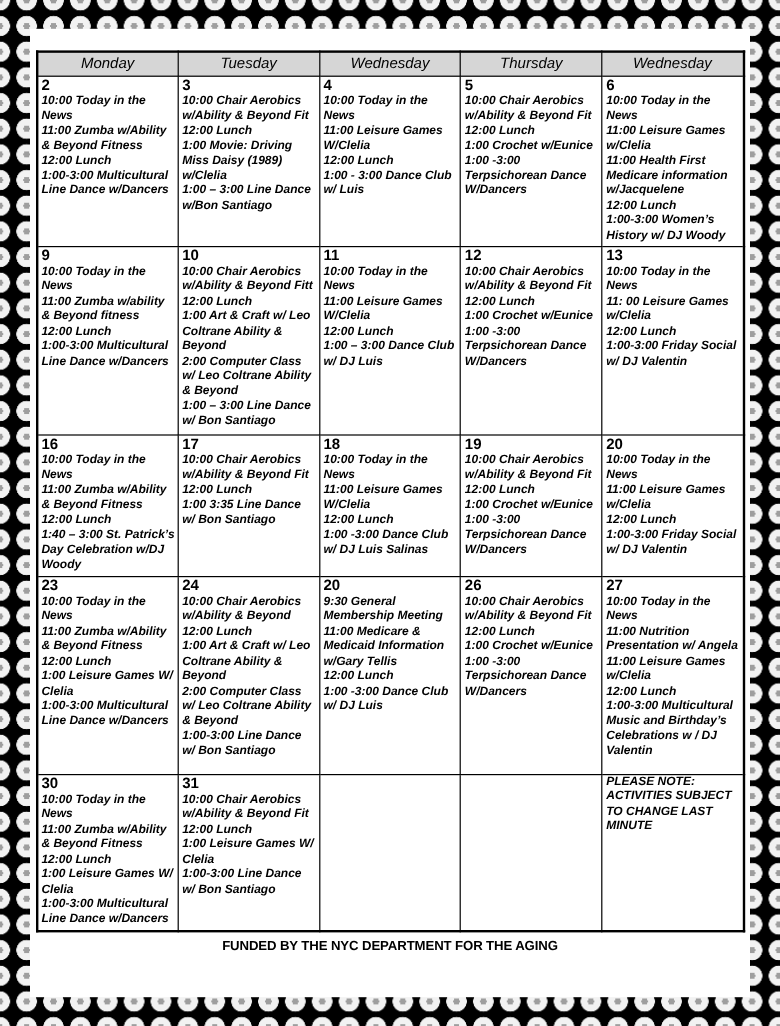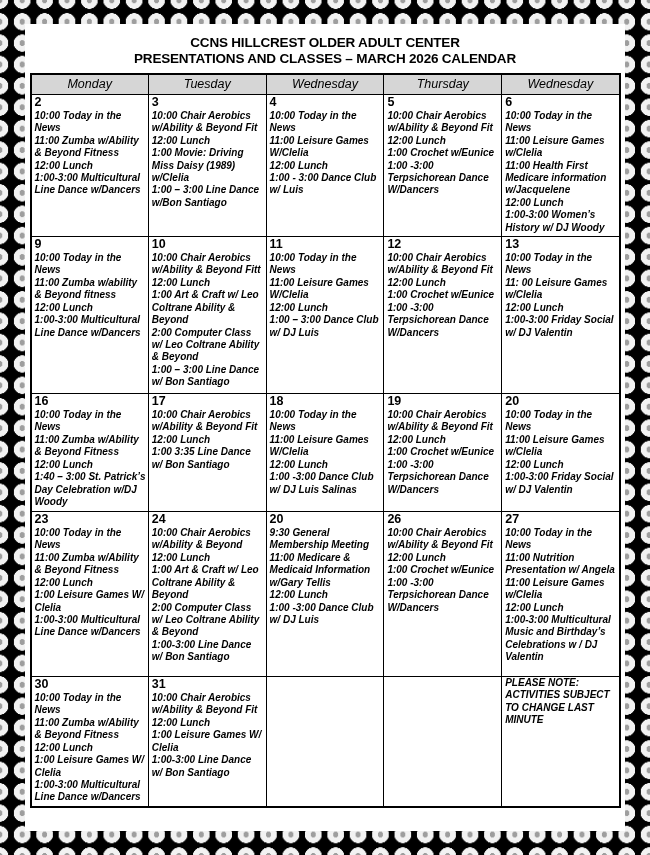--- a/index.html
+++ b/index.html
@@ -72,24 +72,20 @@
     margin-top: 6px;
     letter-spacing: -0.1px;
   }
 </style>
 </head>
 <body>
 
 <div class="page">
   <div class="content">
 
-    <div class="title">
-      <div>CCNS HILLCREST OLDER ADULT CENTER</div>
-      <div>PRESENTATIONS AND CLASSES – MARCH 2026 CALENDAR</div>
-    </div>
 
     <table class="calendar">
       <thead>
         <tr>
             <th>Monday</th>
             <th>Tuesday</th>
             <th>Wednesday</th>
             <th>Thursday</th>
             <th>Wednesday</th>
           </tr>
@@ -265,15 +261,16 @@
             </td>
             <td></td>
             <td></td>
             <td>
               <div class="activity">PLEASE NOTE: ACTIVITIES SUBJECT TO CHANGE LAST MINUTE</div>
             </td>
           </tr>
         </tbody>
     </table>
 
+    <div class="footer">FUNDED BY THE NYC DEPARTMENT FOR THE AGING</div>
 
   </div>
 </div>
 
 </body></html>

